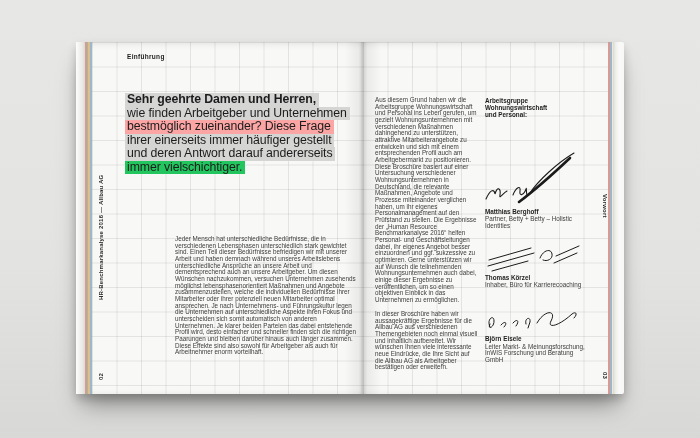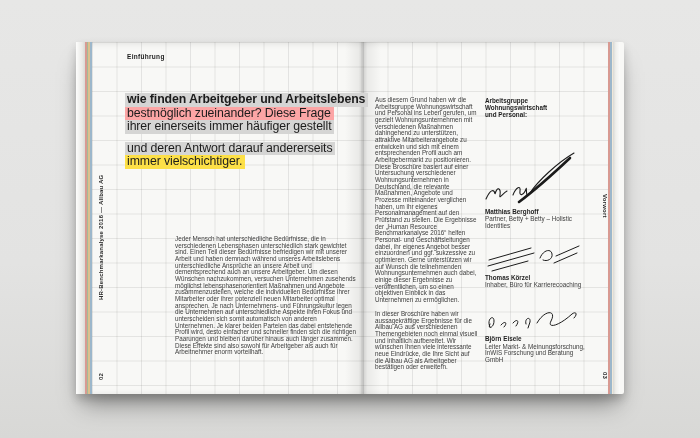--- a/index.html
+++ b/index.html
@@ -109,25 +109,26 @@
     <div class="stripe" style="background-color: rgb(156, 183, 203);"></div>
     <div class="stripe" style="background-color: rgb(239, 232, 217);"></div>
     <div class="cover-edge-r"></div>
   </div>
 
   <div class="spine"></div>
 
   <div class="section-label">Einführung</div>
 
   <div class="headline">
-    <div class="hl-line"><span style="background-color: rgb(213, 213, 212);">wie finden Arbeitgeber und Arbeitslebens</span></div>
+    <div class="hl-line"><span style="background-color: rgb(213, 213, 212);">Sehr geehrte Damen und Herren,</span></div>
+    <div class="hl-line"><span style="background-color: rgb(213, 213, 212);">wie finden Arbeitgeber und Unternehmen</span></div>
     <div class="hl-line"><span style="background-color: #fca5a5;">bestmöglich zueinander? Diese Frage</span></div>
     <div class="hl-line"><span style="background-color: rgb(213, 213, 212);">ihrer einerseits immer häufiger gestellt</span></div>
-    <div class="hl-line"><span style="background-color: rgb(213, 213, 212); margin-top: 8px;">und deren Antwort darauf andererseits</span></div>
-    <div class="hl-line"><span style="background-color: #fde047;">immer vielschichtiger.</span></div>
+    <div class="hl-line"><span style="background-color: rgb(213, 213, 212);">und deren Antwort darauf andererseits</span></div>
+    <div class="hl-line"><span style="background-color: #22c55e;">immer vielschichtiger.</span></div>
   </div>
 
   <div class="left-body">Jeder Mensch hat unterschiedliche Bedürfnisse, die in verschiedenen Lebensphasen unterschiedlich stark gewichtet sind. Einen Teil dieser Bedürfnisse befriedigen wir mit unserer Arbeit und haben demnach während unseres Arbeitslebens unterschiedliche Ansprüche an unsere Arbeit und dementsprechend auch an unsere Arbeitgeber. Um diesen Wünschen nachzukommen, versuchen Unternehmen zusehends möglichst lebensphasenorientiert Maßnahmen und Angebote zusammenzustellen, welche die individuellen Bedürfnisse ihrer Mitarbeiter oder ihrer potenziell neuen Mitarbeiter optimal ansprechen. Je nach Unternehmens- und Führungskultur legen die Unternehmen auf unterschiedliche Aspekte ihren Fokus und unterscheiden sich somit automatisch von anderen Unternehmen. Je klarer beiden Parteien das dabei entstehende Profil wird, desto einfacher und schneller finden sich die richtigen Paarungen und bleiben darüber hinaus auch länger zusammen. Diese Effekte sind also sowohl für Arbeitgeber als auch für Arbeitnehmer enorm vorteilhaft.</div>
 
   <div class="vtext-l" style="left:22px; top:258px; width:115px;">HR-Benchmarkanalyse 2016  —  Allbau AG</div>
   <div class="vtext-l" style="left:22px; top:338px; width:18px;">02</div>
 
   <div class="col col-1">
     <p>Aus diesem Grund haben wir die Arbeitsgruppe Wohnungswirtschaft und Personal ins Leben gerufen, um gezielt Wohnungsunternehmen mit verschiedenen Maßnahmen dahingehend zu unterstützen, attraktive Mitarbeiterangebote zu entwickeln und sich mit einem entsprechenden Profil auch am Arbeitgebermarkt zu positionieren. Diese Broschüre basiert auf einer Untersuchung verschiedener Wohnungsunternehmen in Deutschland, die relevante Maßnahmen, Angebote und Prozesse miteinander verglichen haben, um ihr eigenes Personalmanagement auf den Prüfstand zu stellen. Die Ergebnisse der „Human Resource Benchmarkanalyse 2016“ helfen Personal- und Geschäftsleitungen dabei, ihr eigenes Angebot besser einzuordnen und ggf. sukzessive zu optimieren. Gerne unterstützen wir auf Wunsch die teilnehmenden Wohnungsunternehmen auch dabei, einige dieser Ergebnisse zu veröffentlichen, um so einen objektiven Einblick in das Unternehmen zu ermöglichen.</p>
     <p>In dieser Broschüre haben wir aussagekräftige Ergebnisse für die Allbau AG aus verschiedenen Themengebieten noch einmal visuell und inhaltlich aufbereitet. Wir wünschen Ihnen viele interessante neue Eindrücke, die Ihre Sicht auf die Allbau AG als Arbeitgeber bestätigen oder erweitern.</p>

